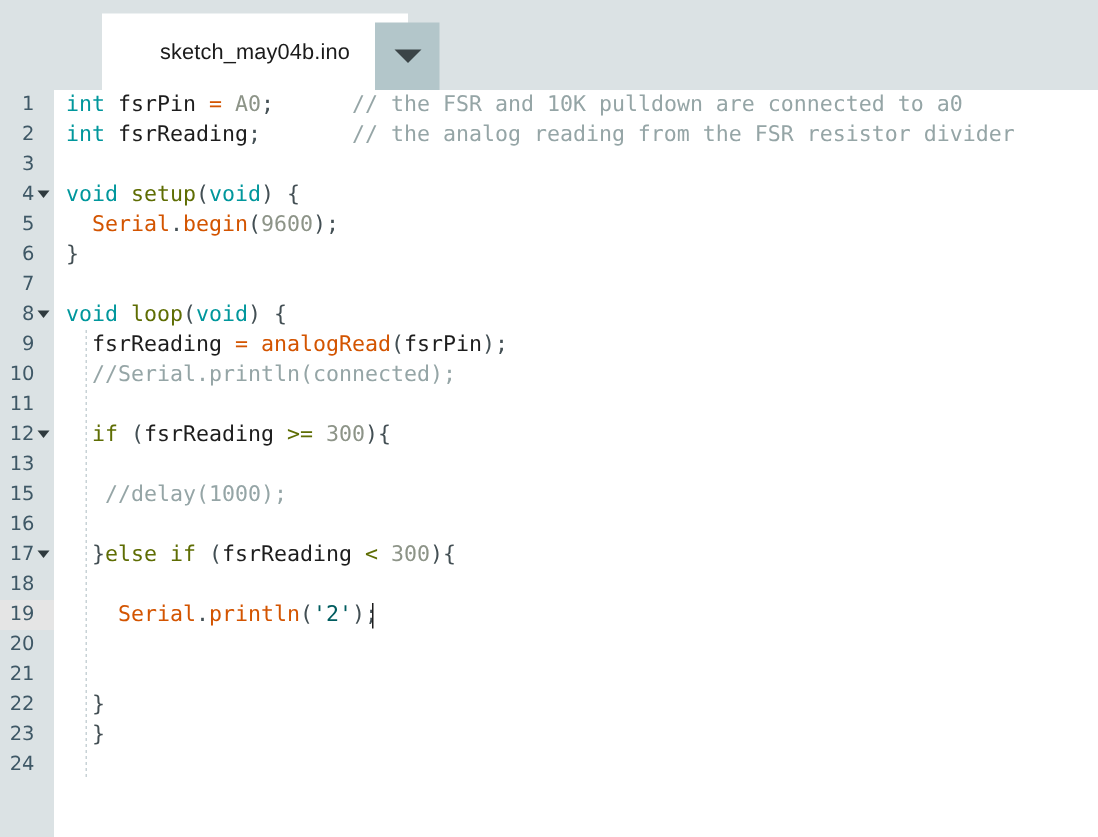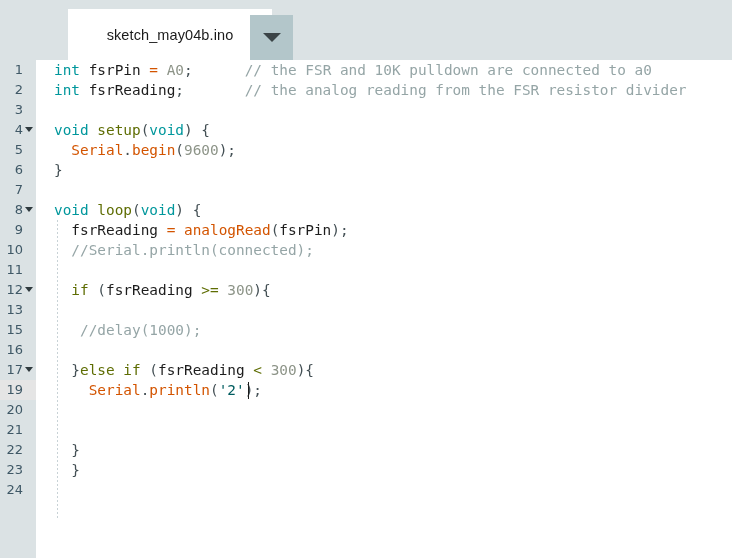--- a/index.html
+++ b/index.html
@@ -126,21 +126,21 @@
     border-left: 4px solid transparent;
     border-right: 4px solid transparent;
     border-top: 5px solid #2f3a3e;
     cursor: pointer;
   }
   .row .code {
     position: absolute;
     left: 36px;
     top: 0;
     height: 20px;
-    padding-left: 18px;
+    padding-left: 8px;
     font-family: "DejaVu Sans Mono", monospace;
     font-size: 14.4px;
     color: #1d1d1d;
     white-space: pre;
   }
 
   
   .guide {
     position: absolute;
     top: 0;
@@ -196,20 +196,21 @@
         <div class="row"><span class="num">7</span><span class="code"></span></div>
         <div class="row"><span class="num">8</span><span class="fold"></span><span class="code"><span class="t-type">void</span> <span class="t-kw">loop</span><span class="t-punc">(</span><span class="t-type">void</span><span class="t-punc">)</span> <span class="t-punc">{</span></span></div>
         <div class="row"><span class="num">9</span><span class="code">  <span class="t-ident">fsrReading</span> <span class="t-op">=</span> <span class="t-func">analogRead</span><span class="t-punc">(</span><span class="t-ident">fsrPin</span><span class="t-punc">)</span><span class="t-punc">;</span></span></div>
         <div class="row"><span class="num">10</span><span class="code">  <span class="t-cmt">//Serial.println(connected);</span></span></div>
         <div class="row"><span class="num">11</span><span class="code"></span></div>
         <div class="row"><span class="num">12</span><span class="fold"></span><span class="code">  <span class="t-kw">if</span> <span class="t-punc">(</span><span class="t-ident">fsrReading</span> <span class="t-opk">&gt;=</span> <span class="t-num">300</span><span class="t-punc">)</span><span class="t-punc">{</span></span></div>
         <div class="row"><span class="num">13</span><span class="code"></span></div>
         <div class="row"><span class="num">15</span><span class="code">   <span class="t-cmt">//delay(1000);</span></span></div>
         <div class="row"><span class="num">16</span><span class="code"></span></div>
         <div class="row"><span class="num">17</span><span class="fold"></span><span class="code">  <span class="t-punc">}</span><span class="t-kw">else</span> <span class="t-kw">if</span> <span class="t-punc">(</span><span class="t-ident">fsrReading</span> <span class="t-opk">&lt;</span> <span class="t-num">300</span><span class="t-punc">)</span><span class="t-punc">{</span></span></div>
+        <div class="row"><span class="num">18</span><span class="code"></span></div>
         <div class="row active"><span class="num">19</span><span class="code">    <span class="t-func">Serial</span><span class="t-punc">.</span><span class="t-func">println</span><span class="t-punc">(</span><span class="t-str">'2'</span><span class="t-punc">)</span><span class="t-punc">;</span></span><span class="caret-bar" style="left: 247.84px; top: 2px;"></span></div>
         <div class="row"><span class="num">20</span><span class="code"></span></div>
         <div class="row"><span class="num">21</span><span class="code"></span></div>
         <div class="row"><span class="num">22</span><span class="code">  <span class="t-punc">}</span></span></div>
         <div class="row"><span class="num">23</span><span class="code">  <span class="t-punc">}</span></span></div>
         <div class="row"><span class="num">24</span><span class="code"></span></div>
         <div class="guide" style="left: 57.32px; top: 160px; height: 300px;"></div>
       </div>
   </div>
 

